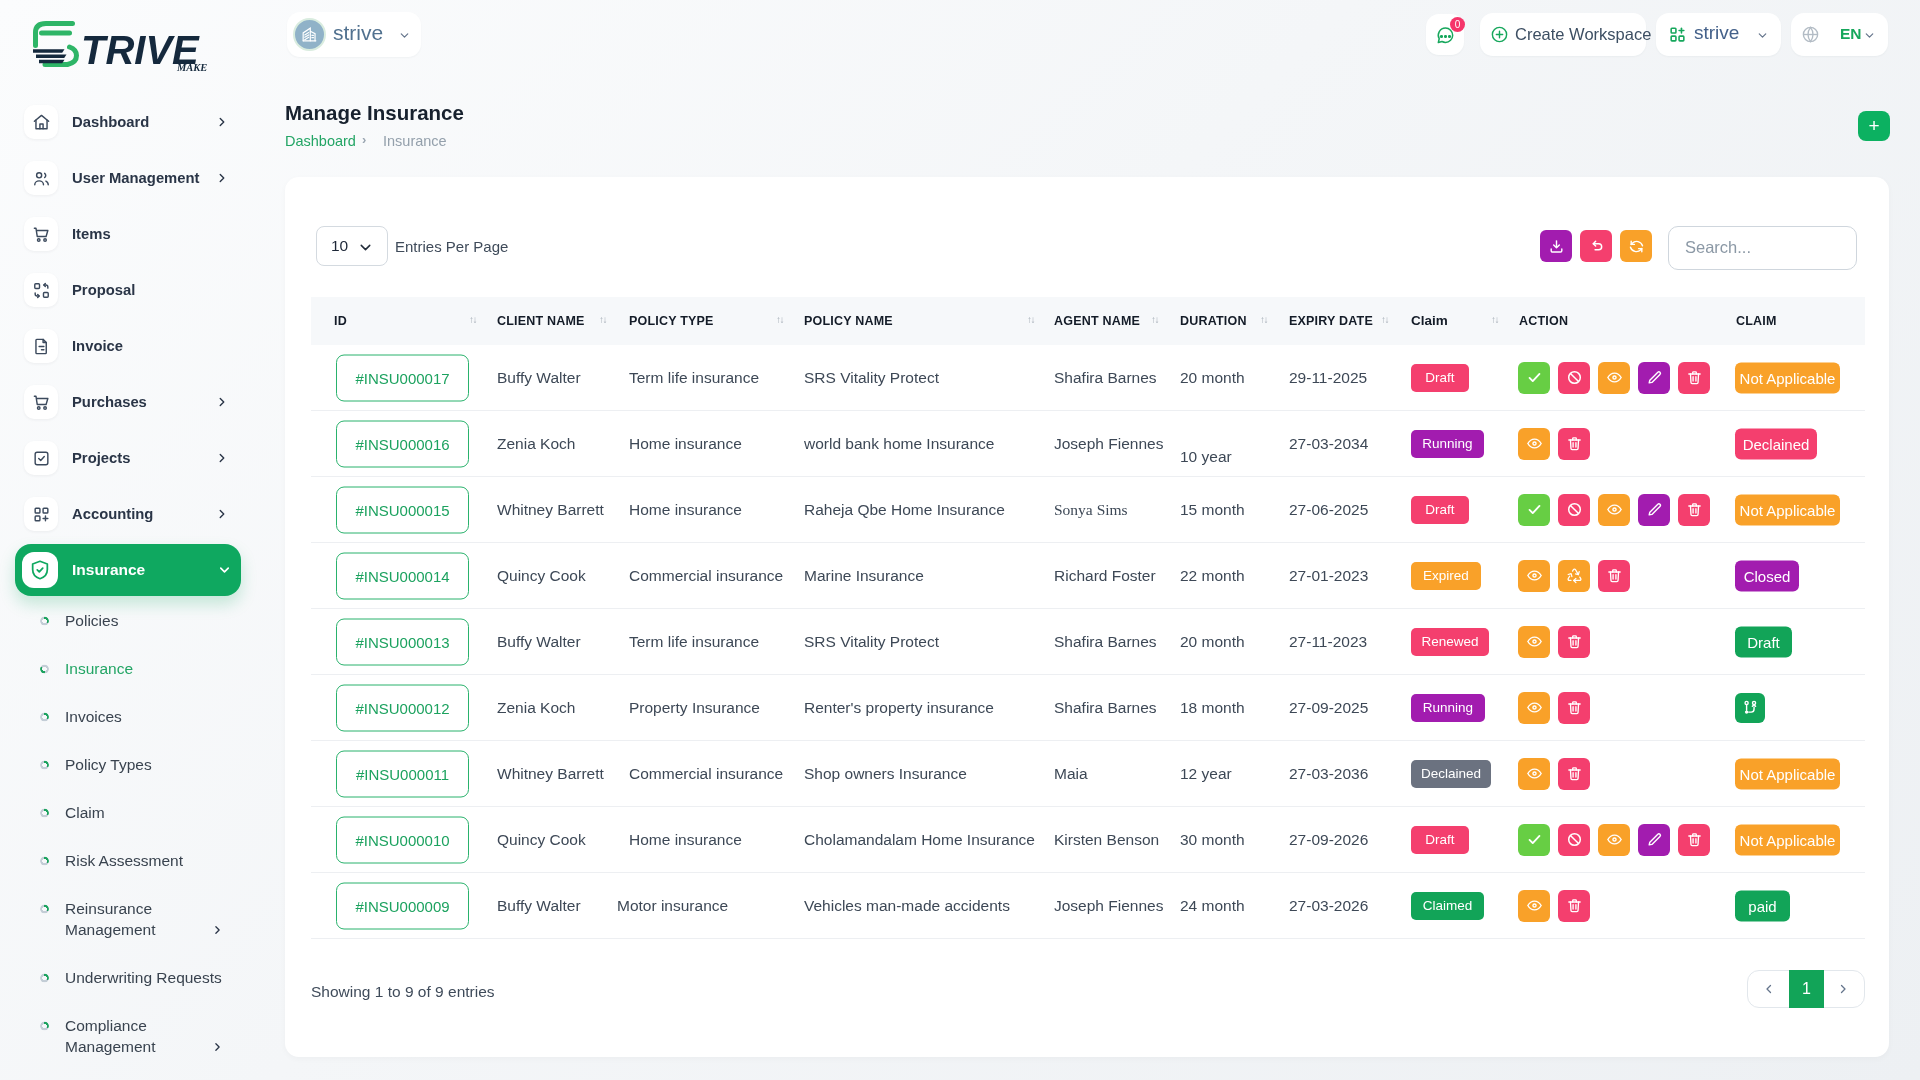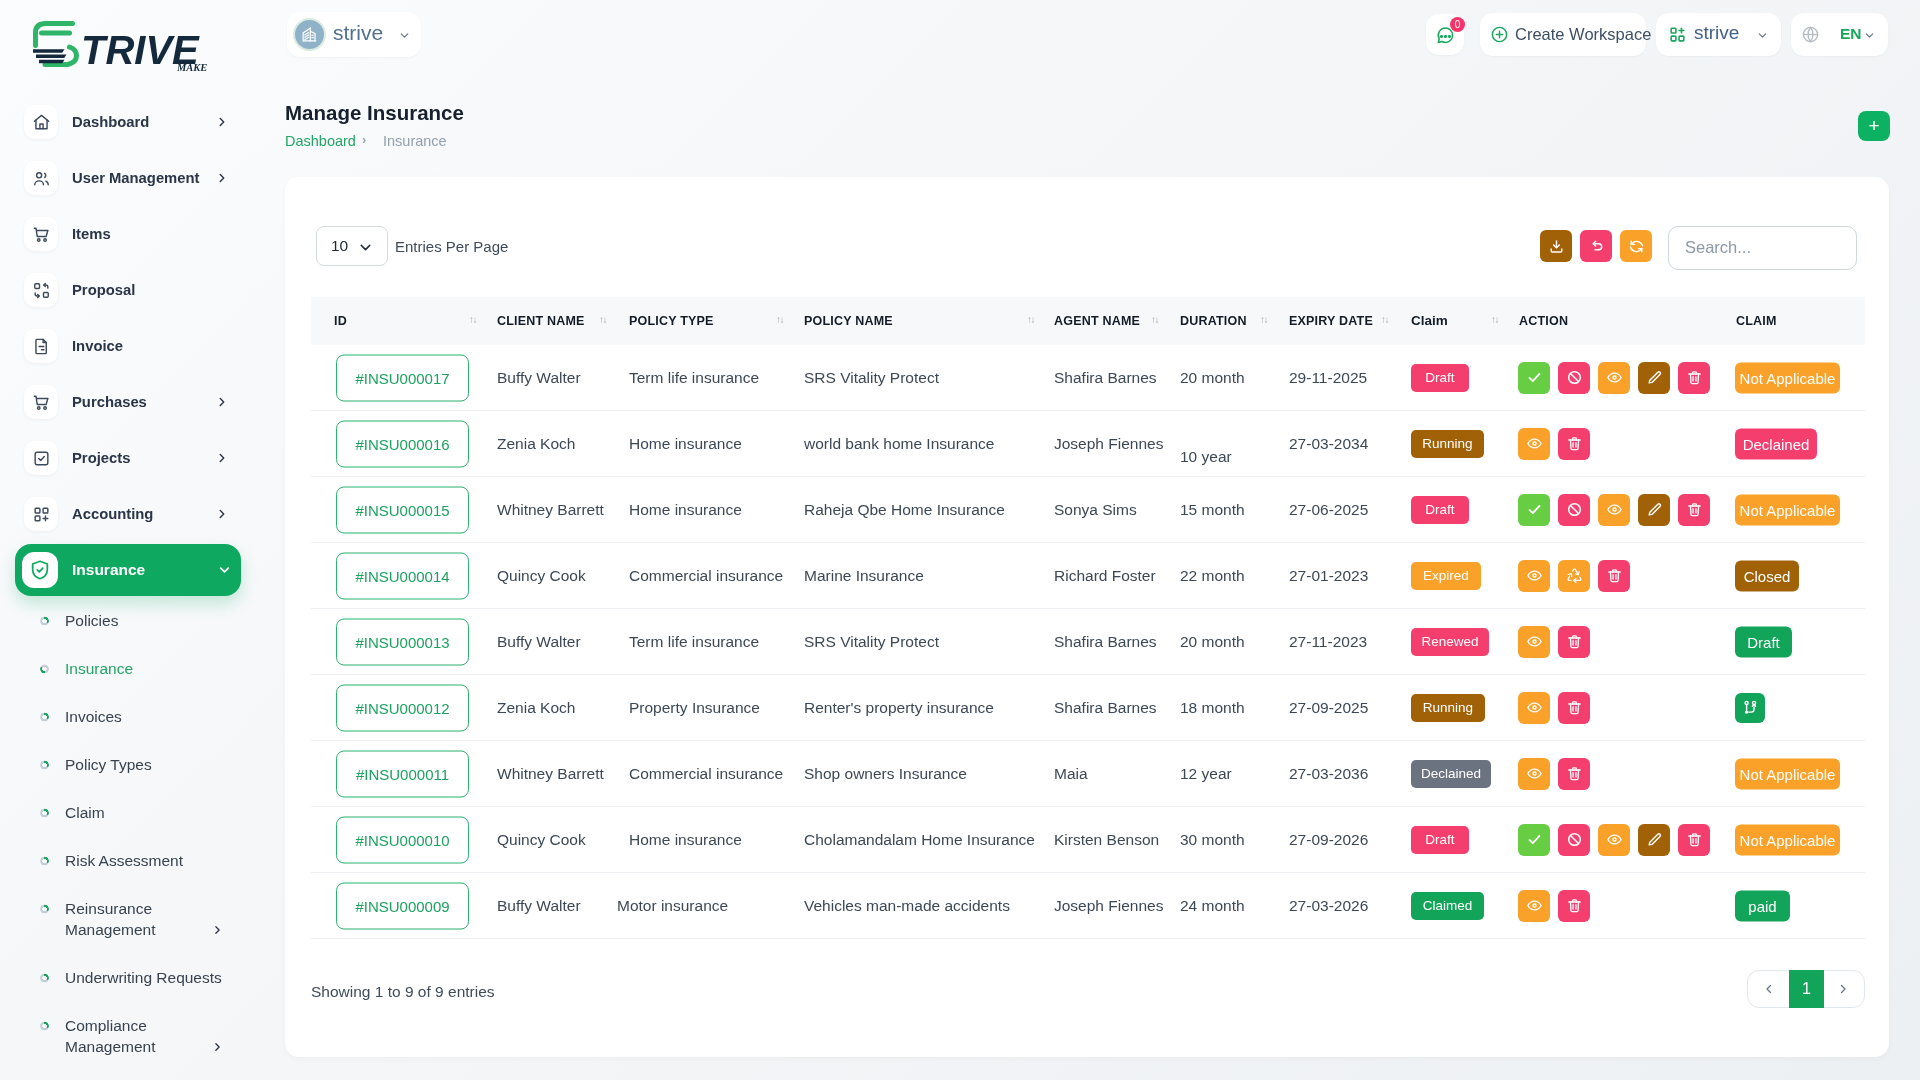--- a/index.html
+++ b/index.html
@@ -29,21 +29,21 @@
   color:#fff; font-size:13.5px; display:flex; align-items:center; justify-content:center; }
 .cpill { position:absolute; left:1424px; top:50%; transform:translateY(-50%); height:31px; border-radius:6px;
   color:#fff; font-size:15px; display:flex; align-items:center; justify-content:center; }
 .abtn { position:absolute; top:50%; transform:translateY(-50%); width:32px; height:32px; border-radius:6px;
   display:flex; align-items:center; justify-content:center; }
 .b1{left:1207px;} .b2{left:1247px;} .b3{left:1287px;} .b4{left:1327px;} .b5{left:1367px;}
 .row { position:absolute; left:26px; width:1554px; height:66px; border-bottom:1px solid #edeff2; }
 .sorticon { position:absolute; top:17px; font-size:10px; color:#a2abb5; letter-spacing:-1.5px; font-weight:400; }
 .sorticon::after { content:"\2191\2193"; }
 .ai { width:17px; height:17px; }
-.pink { background:#f43f6e; } .orange { background:#f9a129; } .teal { background:#a16207; }
+.pink { background:#f43f6e; } .orange { background:#f9a129; } .teal { background:#a21caf; }
 .grn { background:#12a458; } .ltgrn { background:#67ce44; } .gray { background:#6b7280; }
 </style>
 </head>
 <body>
 
 <svg width="0" height="0" style="position:absolute;">
   <defs>
     <symbol id="s-check" viewBox="0 0 24 24">
         <path d="M5 12.5l4.5 4.5L19 7" fill="none" stroke="#fff" stroke-width="2.6" stroke-linecap="round" stroke-linejoin="round"></path>
       </symbol>
@@ -467,21 +467,21 @@
           </svg>
         </span>
       <span class="cpill pink" style="width:82px;">Declained</span>
     </div>
 
     <div class="row" style="top:300px;">
       <div class="idpill">#INSU000015</div>
       <span class="cell" style="left:186px;">Whitney Barrett</span>
       <span class="cell" style="left:318px;">Home insurance</span>
       <span class="cell" style="left:493px;">Raheja Qbe Home Insurance</span>
-      <span class="cell" style="left:743px;">Sonya Sims</span>
+      <span class="cell" style="left:743px;font-family:Liberation Serif, serif;">Sonya Sims</span>
       <span class="cell" style="left:869px;">15 month</span>
       <span class="cell" style="left:978px;">27-06-2025</span>
       <span class="spill pink" style="width:58px;">Draft</span>
       <span class="abtn b1 ltgrn">
           <svg class="ai">
             <use href="#s-check"></use>
           </svg>
         </span>
       <span class="abtn b2 pink">
           <svg class="ai">

